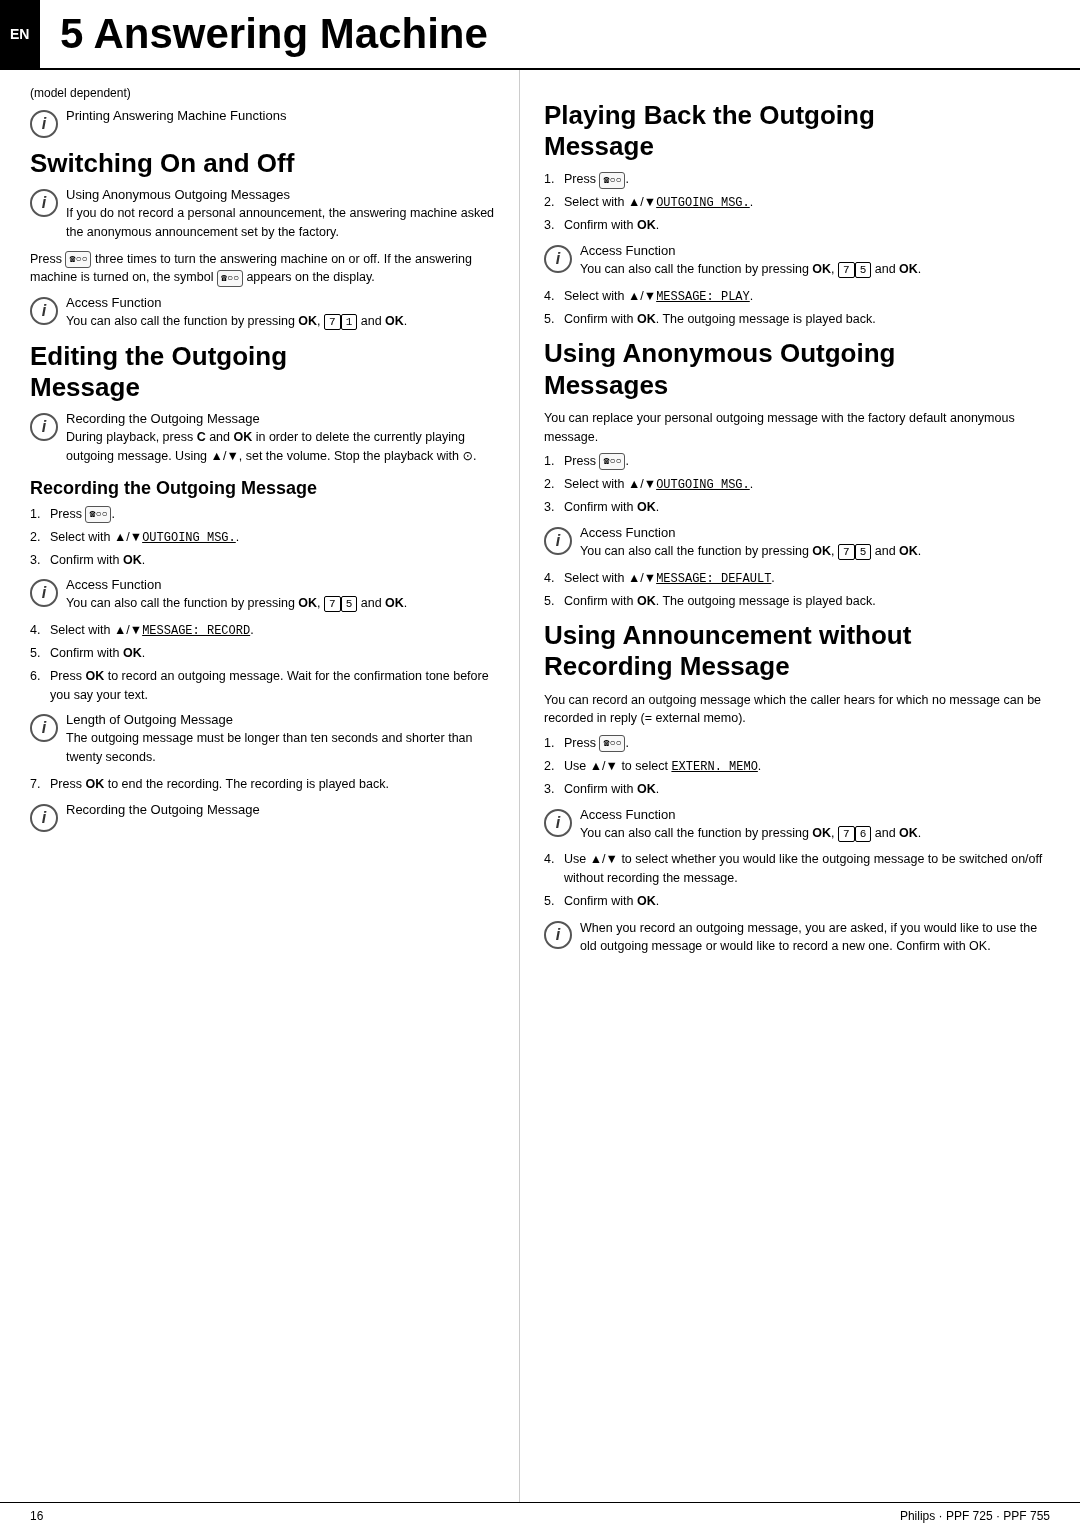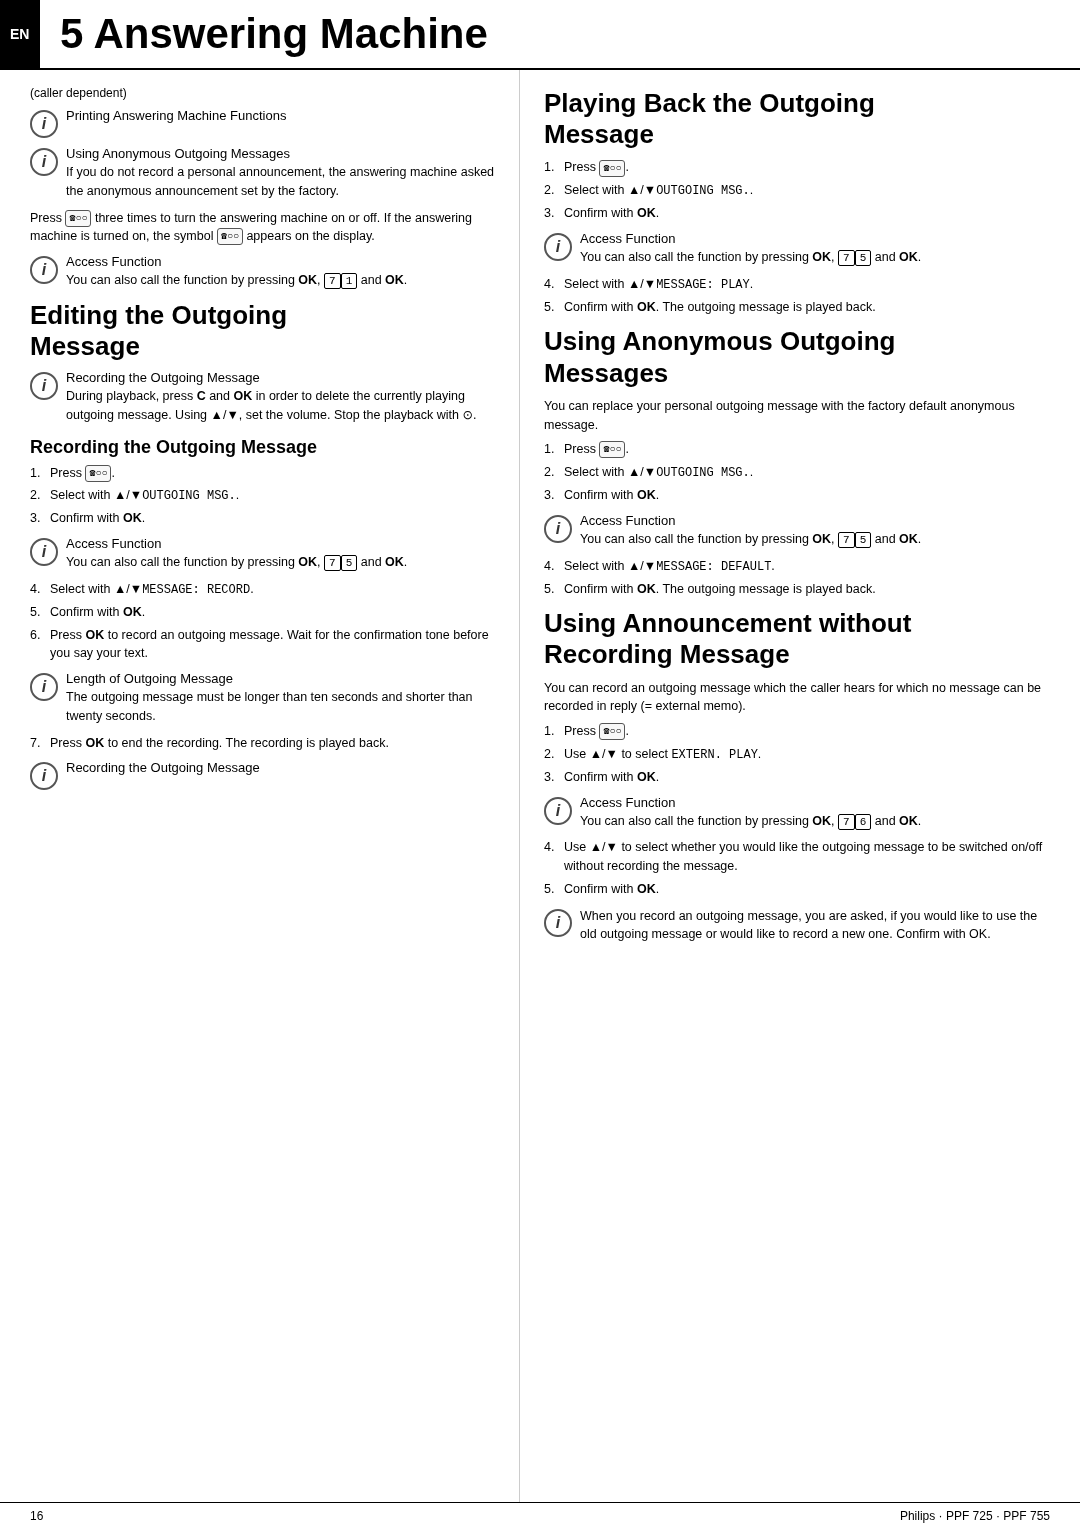--- a/index.html
+++ b/index.html
@@ -55,21 +55,21 @@
     }
 
     .left-col {
       width: 520px;
       padding: 16px 24px 16px 30px;
       border-right: 1px solid #ccc;
     }
 
     .right-col {
       width: 560px;
-      padding: 8px 30px 16px 24px;
+      padding: 20px 30px 16px 24px;
     }
 
     
     .section-heading {
       font-size: 26px;
       font-weight: bold;
       margin-top: 10px;
       margin-bottom: 8px;
       line-height: 1.2;
     }
@@ -141,20 +141,21 @@
     }
 
     .list-content {
       flex: 1;
     }
 
     
     code, .mono {
       font-family: 'Courier New', monospace;
       font-size: 12px;
+      text-decoration: underline;
     }
 
     kbd {
       border: 1px solid #000;
       padding: 1px 4px;
       font-family: 'Courier New', monospace;
       font-size: 11px;
       border-radius: 2px;
     }
 
@@ -221,29 +222,30 @@
 
   <div class="chapter-header">
     <div class="en-badge">EN</div>
     <div class="chapter-title">5 Answering Machine</div>
   </div>
 
   <div class="content-area">
 
     <div class="left-col">
 
-      <div class="model-dependent">caller dependent</div>
+      <div class="model-dependent">model dependent</div>
 
       <div class="info-box">
         <div class="info-icon">i</div>
         <div class="info-content">
           <div class="info-title">Printing Answering Machine Functions</div>
         </div>
       </div>
 
+      <div class="section-heading">Switching On and Off</div>
 
       <div class="info-box">
         <div class="info-icon">i</div>
         <div class="info-content">
           <div class="info-title">Using Anonymous Outgoing Messages</div>
           <div class="info-text">If you do not record a personal announcement, the answering machine asked the anonymous announcement set by the factory.</div>
         </div>
       </div>
 
       <p>
@@ -422,21 +424,21 @@
 
       <p>You can record an outgoing message which the caller hears for which no message can be recorded in reply (= external memo).</p>
 
       <ol class="numbered-list" style="margin-top:6px;">
         <li>
           <span class="list-num">1.</span>
           <span class="list-content">Press <span class="answering-icon">☎○○</span>.</span>
         </li>
         <li>
           <span class="list-num">2.</span>
-          <span class="list-content">Use ▲/▼ to select <code>EXTERN. PLAY</code>.</span>
+          <span class="list-content">Use ▲/▼ to select <code>EXTERN. MEMO</code>.</span>
         </li>
         <li>
           <span class="list-num">3.</span>
           <span class="list-content">Confirm with <strong>OK</strong>.</span>
         </li>
       </ol>
 
       <div class="info-box">
         <div class="info-icon">i</div>
         <div class="info-content">

